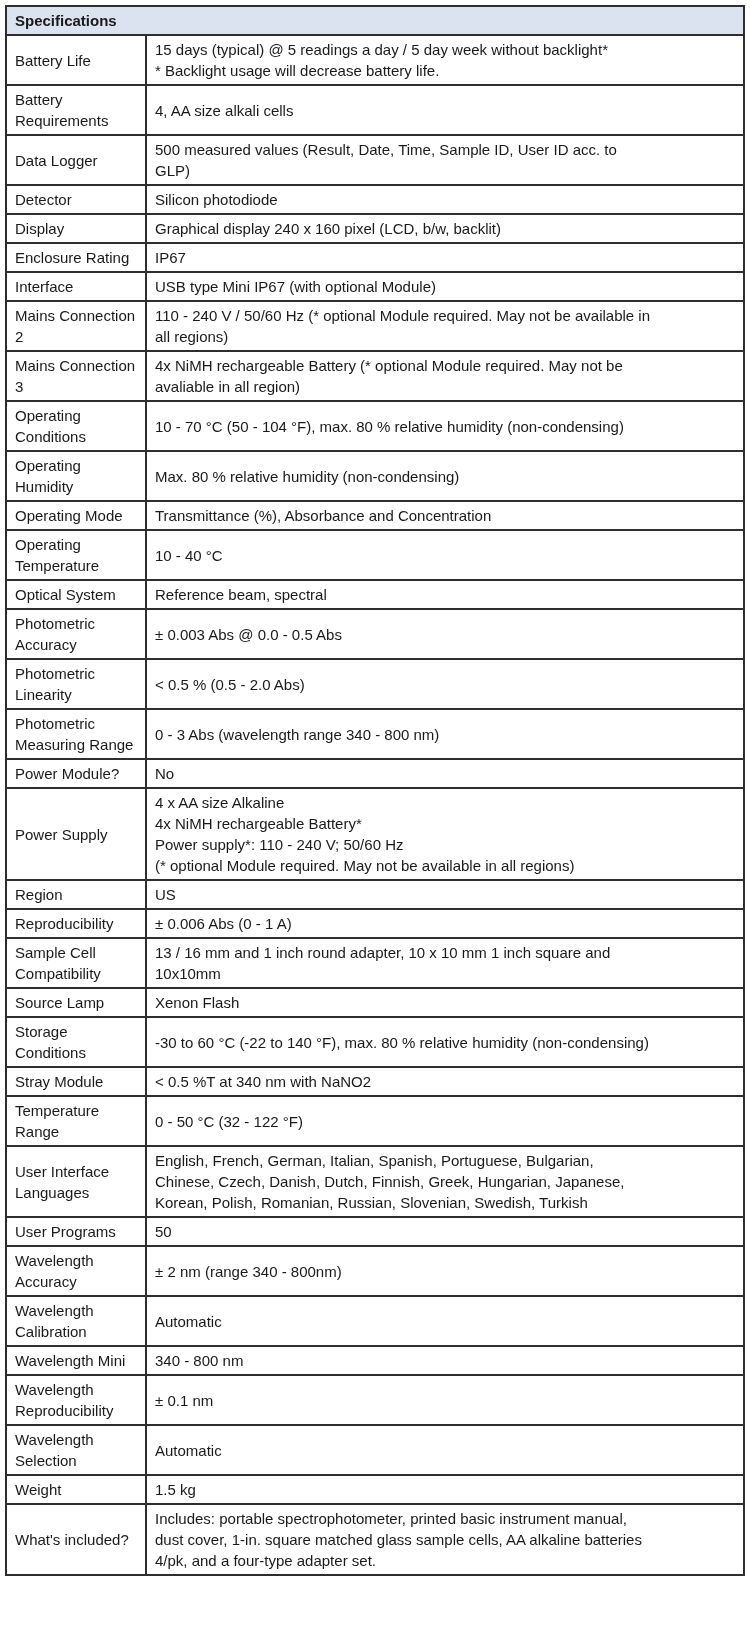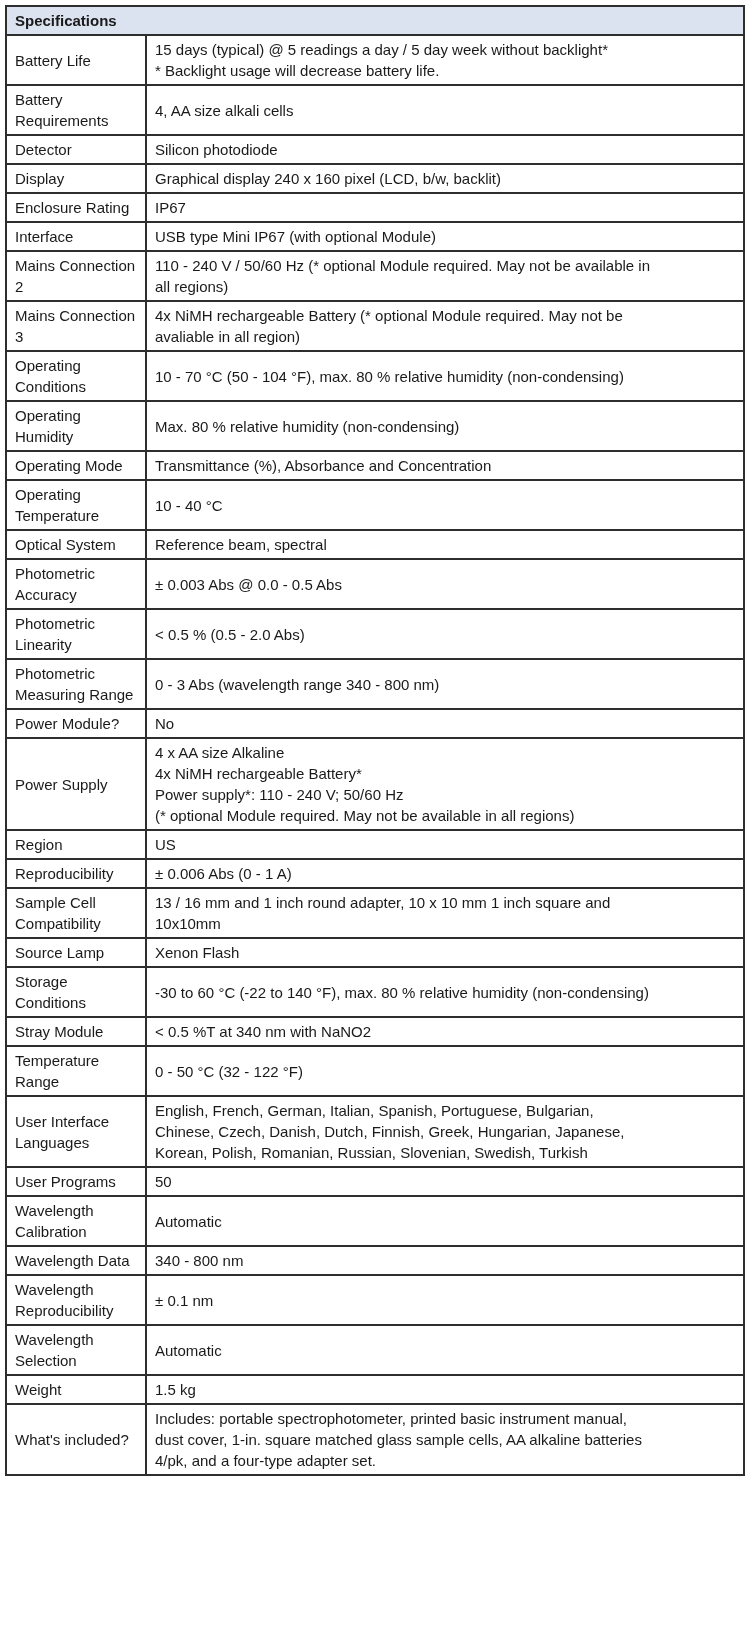--- a/index.html
+++ b/index.html
@@ -59,20 +59,25 @@
     <tr>
           <td class="label-cell">Battery Life</td>
           <td class="value-cell">15 days (typical) @ 5 readings a day / 5 day week without backlight*
 * Backlight usage will decrease battery life.</td>
         </tr>
         <tr>
           <td class="label-cell">Battery Requirements</td>
           <td class="value-cell">4, AA size alkali cells</td>
         </tr>
         <tr>
+          <td class="label-cell">Data Logger</td>
+          <td class="value-cell">500 measured values (Result, Date, Time, Sample ID, User ID acc. to
+GLP)</td>
+        </tr>
+        <tr>
           <td class="label-cell">Detector</td>
           <td class="value-cell">Silicon photodiode</td>
         </tr>
         <tr>
           <td class="label-cell">Display</td>
           <td class="value-cell">Graphical display 240 x 160 pixel (LCD, b/w, backlit)</td>
         </tr>
         <tr>
           <td class="label-cell">Enclosure Rating</td>
           <td class="value-cell">IP67</td>
@@ -167,25 +172,29 @@
           <td class="label-cell">User Interface Languages</td>
           <td class="value-cell">English, French, German, Italian, Spanish, Portuguese, Bulgarian,
 Chinese, Czech, Danish, Dutch, Finnish, Greek, Hungarian, Japanese,
 Korean, Polish, Romanian, Russian, Slovenian, Swedish, Turkish</td>
         </tr>
         <tr>
           <td class="label-cell">User Programs</td>
           <td class="value-cell">50</td>
         </tr>
         <tr>
+          <td class="label-cell">Wavelength Accuracy</td>
+          <td class="value-cell">± 2 nm (range 340 - 800nm)</td>
+        </tr>
+        <tr>
           <td class="label-cell">Wavelength Calibration</td>
           <td class="value-cell">Automatic</td>
         </tr>
         <tr>
-          <td class="label-cell">Wavelength Data</td>
+          <td class="label-cell">Wavelength Mini</td>
           <td class="value-cell">340 - 800 nm</td>
         </tr>
         <tr>
           <td class="label-cell">Wavelength Reproducibility</td>
           <td class="value-cell">± 0.1 nm</td>
         </tr>
         <tr>
           <td class="label-cell">Wavelength Selection</td>
           <td class="value-cell">Automatic</td>
         </tr>

